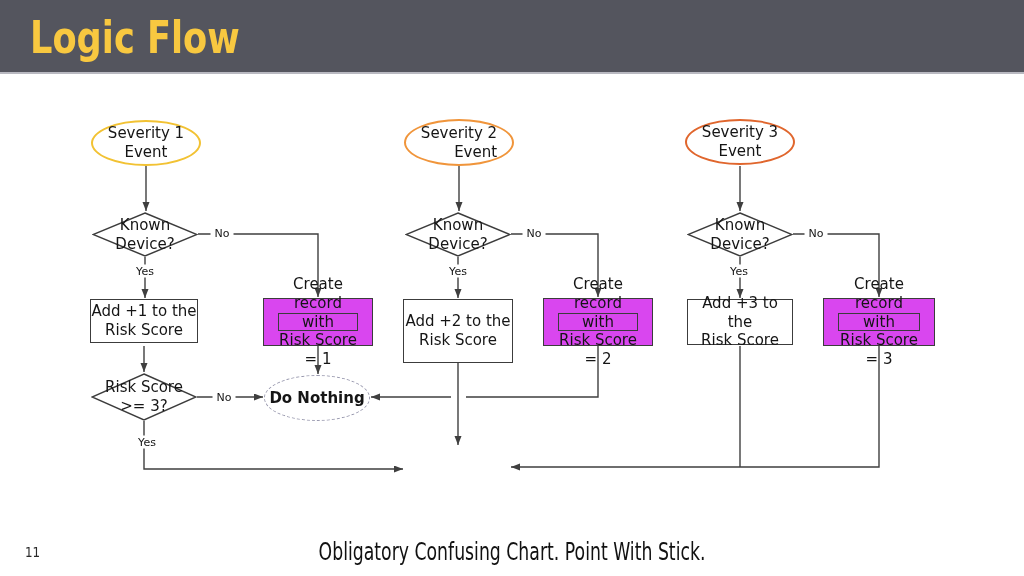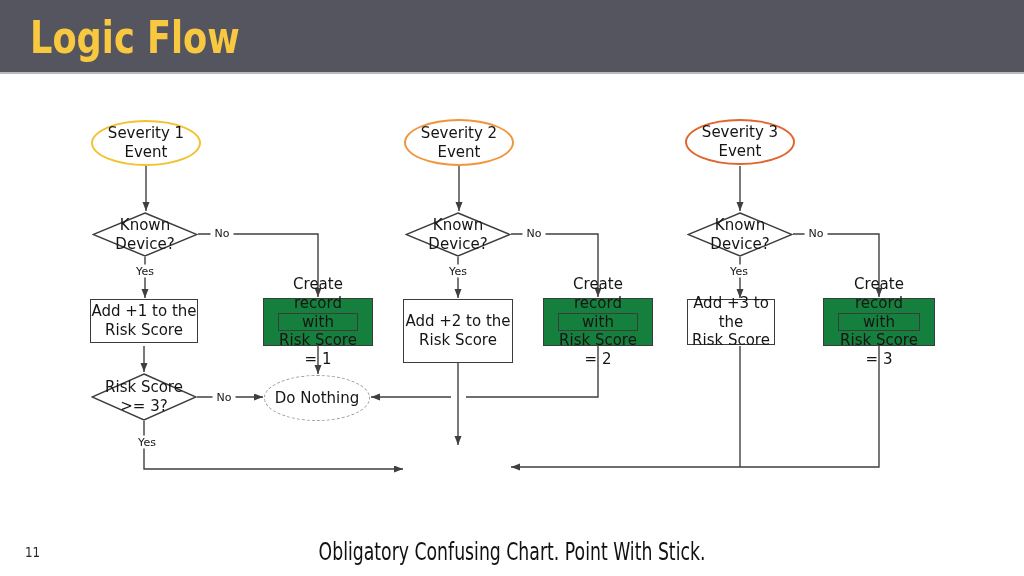--- a/index.html
+++ b/index.html
@@ -10,23 +10,23 @@
   .header-title{position:absolute;left:30px;top:12px;font-size:44px;font-weight:bold;
                 letter-spacing:0px;transform:scaleX(0.8);transform-origin:left center;
                 white-space:nowrap;}
   
   .node{position:absolute;display:flex;align-items:center;justify-content:center;
         text-align:center;font-size:15px;line-height:1.25;color:#151515;background:#fff;
         box-sizing:border-box;}
   .node-label{white-space:pre-line;}
   .oval{border-radius:50%;border:2.5px solid #888;}
   .term-oval{border-radius:50%;border:2px solid #8282a2;font-weight:bold;}
-  .dash-oval{border-radius:50%;border:1.6px dashed #9898ae;}
+  .dash-oval{border-radius:50%;border:1.6px dashed #9898ae;font-weight:bold;}
   .box{border:1.8px solid #3c3c3c;}
-  .dbox{border:1.8px solid #3c3c3c;padding:14px;background:#15803d;display:block;}
+  .dbox{border:1.8px solid #3c3c3c;padding:14px;background:#d946ef;display:block;}
   .dbox .inner{border:1px solid #3c3c3c;width:100%;height:100%;display:flex;
                align-items:center;justify-content:center;box-sizing:border-box;}
   .diamond{background:transparent;border:none;}
   .diamond svg{position:absolute;left:0;top:0;width:100%;height:100%;}
   .diamond .node-label{position:relative;z-index:2;}
   
   .edge-label{position:absolute;transform:translate(-50%,-50%);background:#fff;
               padding:0 4px;font-size:11px;color:#151515;z-index:5;white-space:nowrap;}
   .edges{position:absolute;left:0;top:0;width:1024px;height:576px;pointer-events:none;z-index:1;}
   .node{z-index:2;}
@@ -92,21 +92,21 @@
 Risk Score</span>
   </div>
   <div class="node dbox" style="left:263px;top:298px;width:110px;height:48px;">
     <div class="inner">
       <span class="node-label">Create record
 with
 Risk Score = 1</span>
     </div>
   </div>
 
-  <div class="node oval" style="left: 404px; top: 119px; width: 110px; height: 47px; border-color: rgb(240, 149, 59);">
+  <div class="node oval" style="left: 404px; top: 119px; width: 110px; height: 47px; border-color: rgb(240, 149, 59); text-align: right;">
     <span class="node-label">Severity 2
 Event</span>
   </div>
   <div class="node diamond" style="left:405px;top:212px;width:106px;height:45px;">
     <svg viewBox="0 0 106 45" preserveAspectRatio="none">
       <polygon points="53,1 105,22.5 53,44 1,22.5" fill="#ffffff" stroke="#3c3c3c" stroke-width="1.4"></polygon>
     </svg>
     <span class="node-label">Known
 Device?</span>
   </div>
@@ -126,21 +126,21 @@
     <span class="node-label">Severity 3
 Event</span>
   </div>
   <div class="node diamond" style="left:687px;top:212px;width:106px;height:45px;">
     <svg viewBox="0 0 106 45" preserveAspectRatio="none">
       <polygon points="53,1 105,22.5 53,44 1,22.5" fill="#ffffff" stroke="#3c3c3c" stroke-width="1.4"></polygon>
     </svg>
     <span class="node-label">Known
 Device?</span>
   </div>
-  <div class="node box" style="left:687px;top:299px;width:88px;height:46px;">
+  <div class="node box" style="left:687px;top:299px;width:106px;height:46px;">
     <span class="node-label">Add +3 to the
 Risk Score</span>
   </div>
   <div class="node dbox" style="left:823px;top:298px;width:112px;height:48px;">
     <div class="inner">
       <span class="node-label">Create record
 with
 Risk Score = 3</span>
     </div>
   </div>

